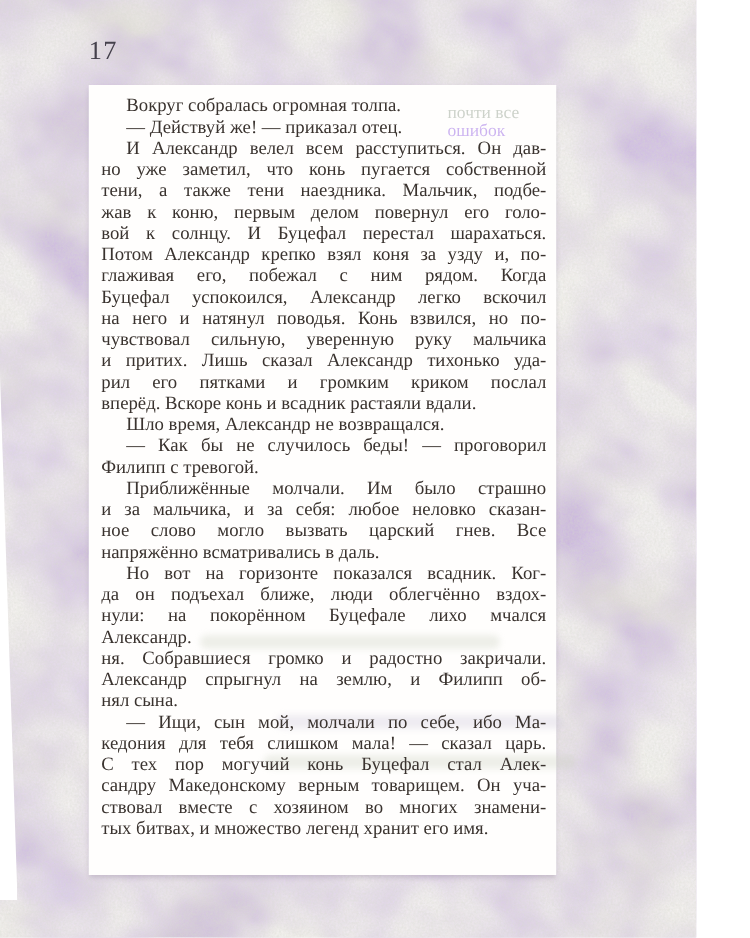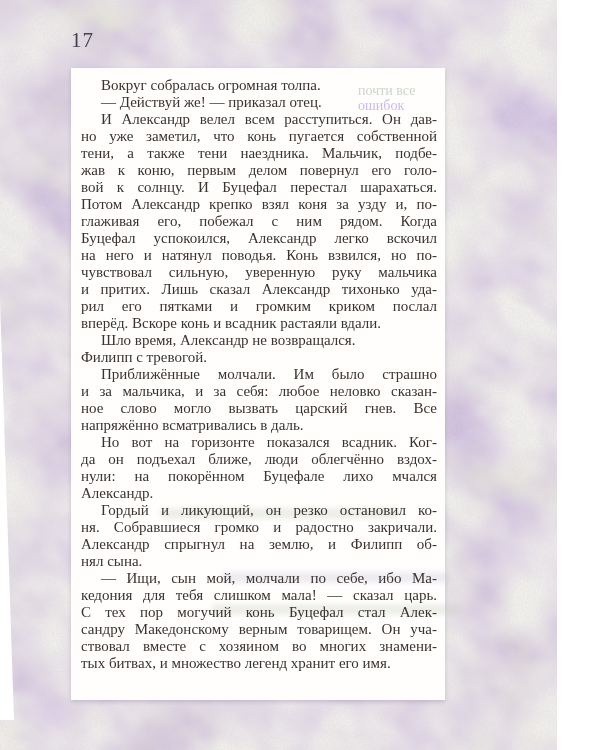--- a/index.html
+++ b/index.html
@@ -109,30 +109,30 @@
       <div class="line">вой к солнцу. И Буцефал перестал шарахаться.</div>
       <div class="line">Потом Александр крепко взял коня за узду и, по-</div>
       <div class="line">глаживая его, побежал с ним рядом. Когда</div>
       <div class="line">Буцефал успокоился, Александр легко вскочил</div>
       <div class="line">на него и натянул поводья. Конь взвился, но по-</div>
       <div class="line">чувствовал сильную, уверенную руку мальчика</div>
       <div class="line">и притих. Лишь сказал Александр тихонько уда-</div>
       <div class="line">рил его пятками и громким криком послал</div>
       <div class="line last">вперёд. Вскоре конь и всадник растаяли вдали.</div>
       <div class="line first last">Шло время, Александр не возвращался.</div>
+      <div class="line first">— Как бы не случилось беды! — проговорил</div>
       <div class="line last">Филипп с тревогой.</div>
       <div class="line first">Приближённые молчали. Им было страшно</div>
       <div class="line">и за мальчика, и за себя: любое неловко сказан-</div>
       <div class="line">ное слово могло вызвать царский гнев. Все</div>
       <div class="line last">напряжённо всматривались в даль.</div>
       <div class="line first">Но вот на горизонте показался всадник. Ког-</div>
       <div class="line">да он подъехал ближе, люди облегчённо вздох-</div>
       <div class="line">нули: на покорённом Буцефале лихо мчался</div>
       <div class="line last">Александр.</div>
-      <div class="line first">Гордый и ликующий, он резко остановил ко-</div>
       <div class="line">ня. Собравшиеся громко и радостно закричали.</div>
       <div class="line">Александр спрыгнул на землю, и Филипп об-</div>
       <div class="line last">нял сына.</div>
       <div class="line first">— Ищи, сын мой, молчали по себе, ибо Ма-</div>
       <div class="line">кедония для тебя слишком мала! — сказал царь.</div>
       <div class="line">С тех пор могучий конь Буцефал стал Алек-</div>
       <div class="line">сандру Македонскому верным товарищем. Он уча-</div>
       <div class="line">ствовал вместе с хозяином во многих знамени-</div>
       <div class="line last">тых битвах, и множество легенд хранит его имя.</div>
     </div>

